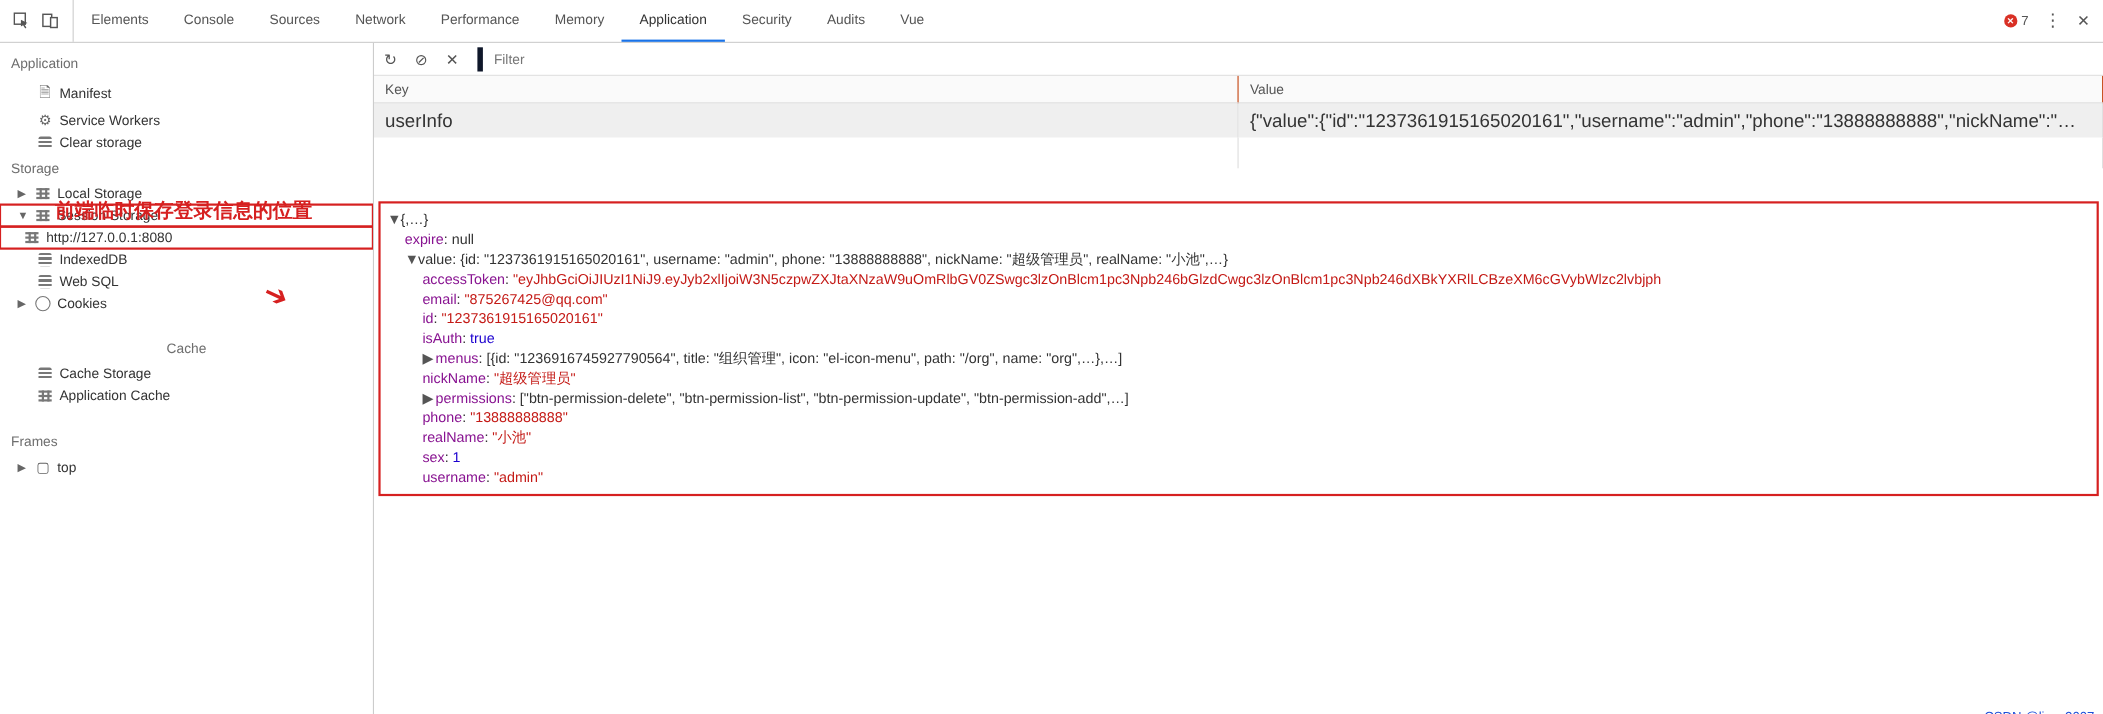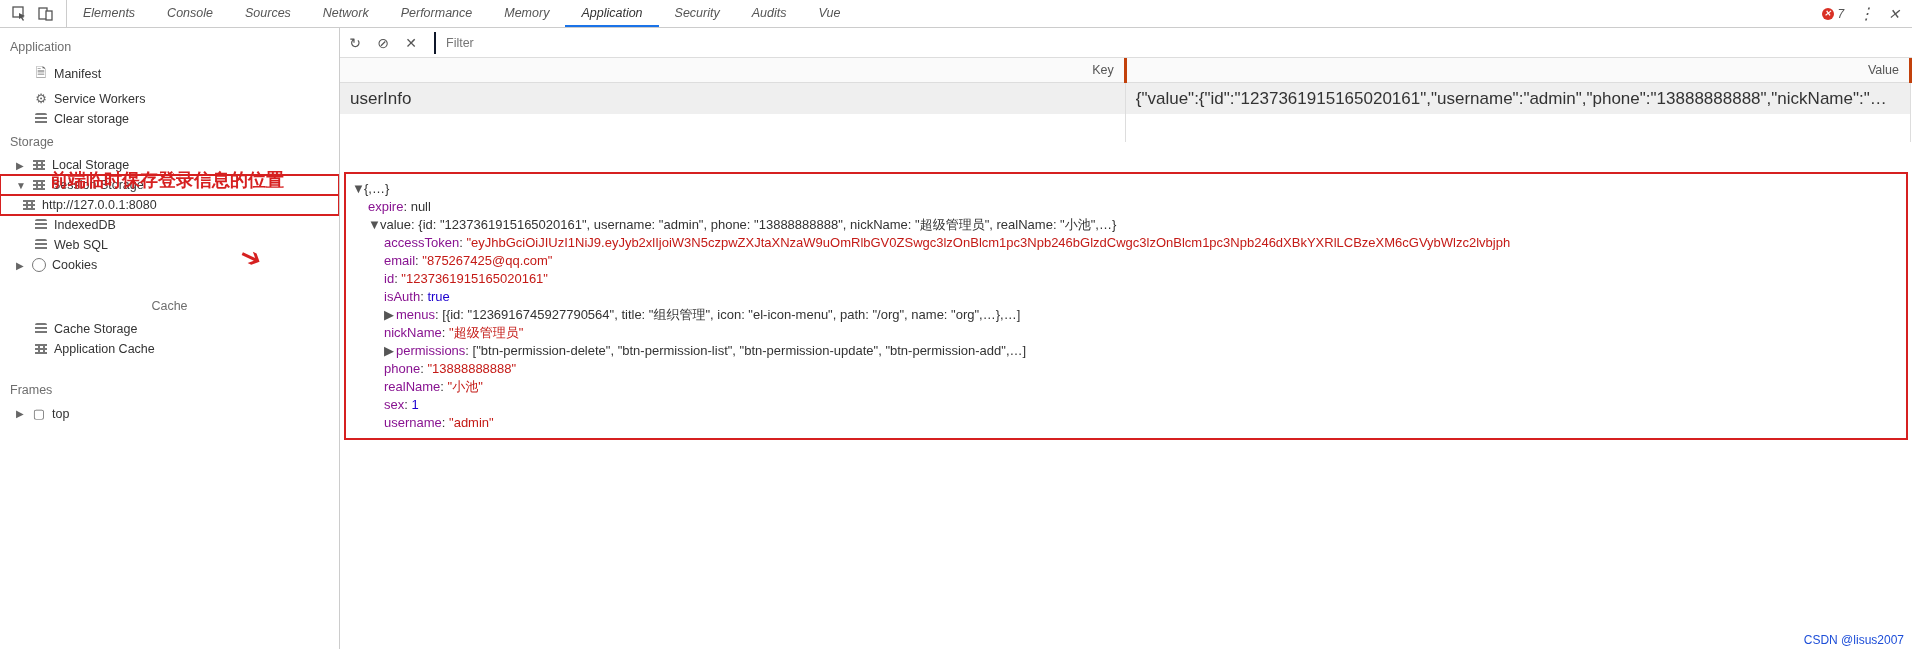--- a/index.html
+++ b/index.html
@@ -1,19 +1,19 @@
 <!DOCTYPE html>
 <html><head>
   <meta charset="utf-8">
   <style>
     * { box-sizing: border-box; margin: 0; padding: 0; font-family: "Segoe UI", Arial, sans-serif; }
     body { font-size: 12px; color: #333; background: #fff; overflow: hidden; width: 1912px; height: 649px; }
 
     
-    .top-bar { display: flex; align-items: center; height: 28px; border-bottom: 1px solid #ccc; padding: 0 4px; font-style: italic; }
+    .top-bar { display: flex; align-items: center; height: 39px; border-bottom: 1px solid #ccc; padding: 0 4px; }
     .top-left-icons { display: flex; align-items: center; gap: 10px; padding: 0 12px 0 8px; border-right: 1px solid #ccc; height: 100%; }
     .tabs { display: flex; height: 100%; }
     .tab { padding: 6px 16px; color: #555; cursor: pointer; border-bottom: 2px solid transparent; font-size: 12.5px; display: flex; align-items: center; }
     .tab.active { color: #333; border-bottom-color: #1a73e8; }
     .top-right { margin-left: auto; display: flex; align-items: center; gap: 14px; padding-right: 8px; }
     .err-badge { display: flex; align-items: center; gap: 4px; color: #555; }
     .err-circle { width: 12px; height: 12px; background: #d93025; border-radius: 50%; display: inline-flex; align-items: center; justify-content: center; color: #fff; font-size: 8px; font-weight: bold; }
     .kebab { font-size: 16px; color: #555; }
     .close-x { font-size: 14px; color: #555; cursor: pointer; }
 
@@ -35,24 +35,24 @@
       linear-gradient(#777,#777) 3px 0/2px 100% no-repeat,
       linear-gradient(#777,#777) 8px 0/2px 100% no-repeat; }
     .cookie-icon::before { content:""; width:12px; height:12px; border:1.5px solid #777; border-radius:50%; display:inline-block; }
     .annotation { position: absolute; color: #d62020; font-weight: bold; font-size: 18px; pointer-events: none; z-index: 5; font-family: "Microsoft YaHei", sans-serif; }
     .arrow-annot { position: absolute; color: #d62020; font-size: 26px; z-index: 5; pointer-events: none; transform: rotate(25deg); }
 
     
     .right { flex: 1; display: flex; flex-direction: column; position: relative; }
     .toolbar { display: flex; align-items: center; height: 30px; border-bottom: 1px solid #ddd; padding: 0 6px; gap: 10px; }
     .toolbar .tbtn { color: #555; font-size: 14px; cursor: pointer; width: 18px; text-align: center; }
-    .filter-input { flex: 1; border: none; outline: none; padding: 4px; font-size: 12.5px; color: #333; border-left: 2px solid #0f172a; padding-left: 10px; margin-left: 4px; }
+    .filter-input { flex: 1; border: none; outline: none; padding: 4px; font-size: 12.5px; color: #333; border-left: 5px solid #0f172a; padding-left: 10px; margin-left: 4px; }
 
     .storage-table { width: 100%; border-collapse: collapse; }
-    .storage-table th { text-align: right; padding: 5px 10px; font-weight: normal; color: #555; border-bottom: 1px solid #ddd; border-right: 3px solid #c2410c; background: #fafafa; font-size: 12.5px; }
+    .storage-table th { text-align: left; padding: 5px 10px; font-weight: normal; color: #555; border-bottom: 1px solid #ddd; border-right: 1px solid #c2410c; background: #fafafa; font-size: 12.5px; }
     .storage-table td { padding: 4px 10px; border-right: 1px solid #ddd; font-size: 17px; white-space: nowrap; overflow: hidden; text-overflow: ellipsis; max-width: 0; }
     .storage-table tr.data-row td { background: #efefef; }
     .storage-table col.key { width: 50%; }
     .storage-table col.val { width: 50%; }
 
     .detail-pane { border: 2px solid #d62020; margin: 30px 4px 4px 4px; padding: 6px; font-family: monospace; font-size: 13px; line-height: 18px; overflow: hidden; white-space: nowrap; }
     .tri { color: #555; width: 12px; display: inline-block; }
     .key { color: #881391; }
     .str { color: #c41a16; }
     .num { color: #1c00cf; }

